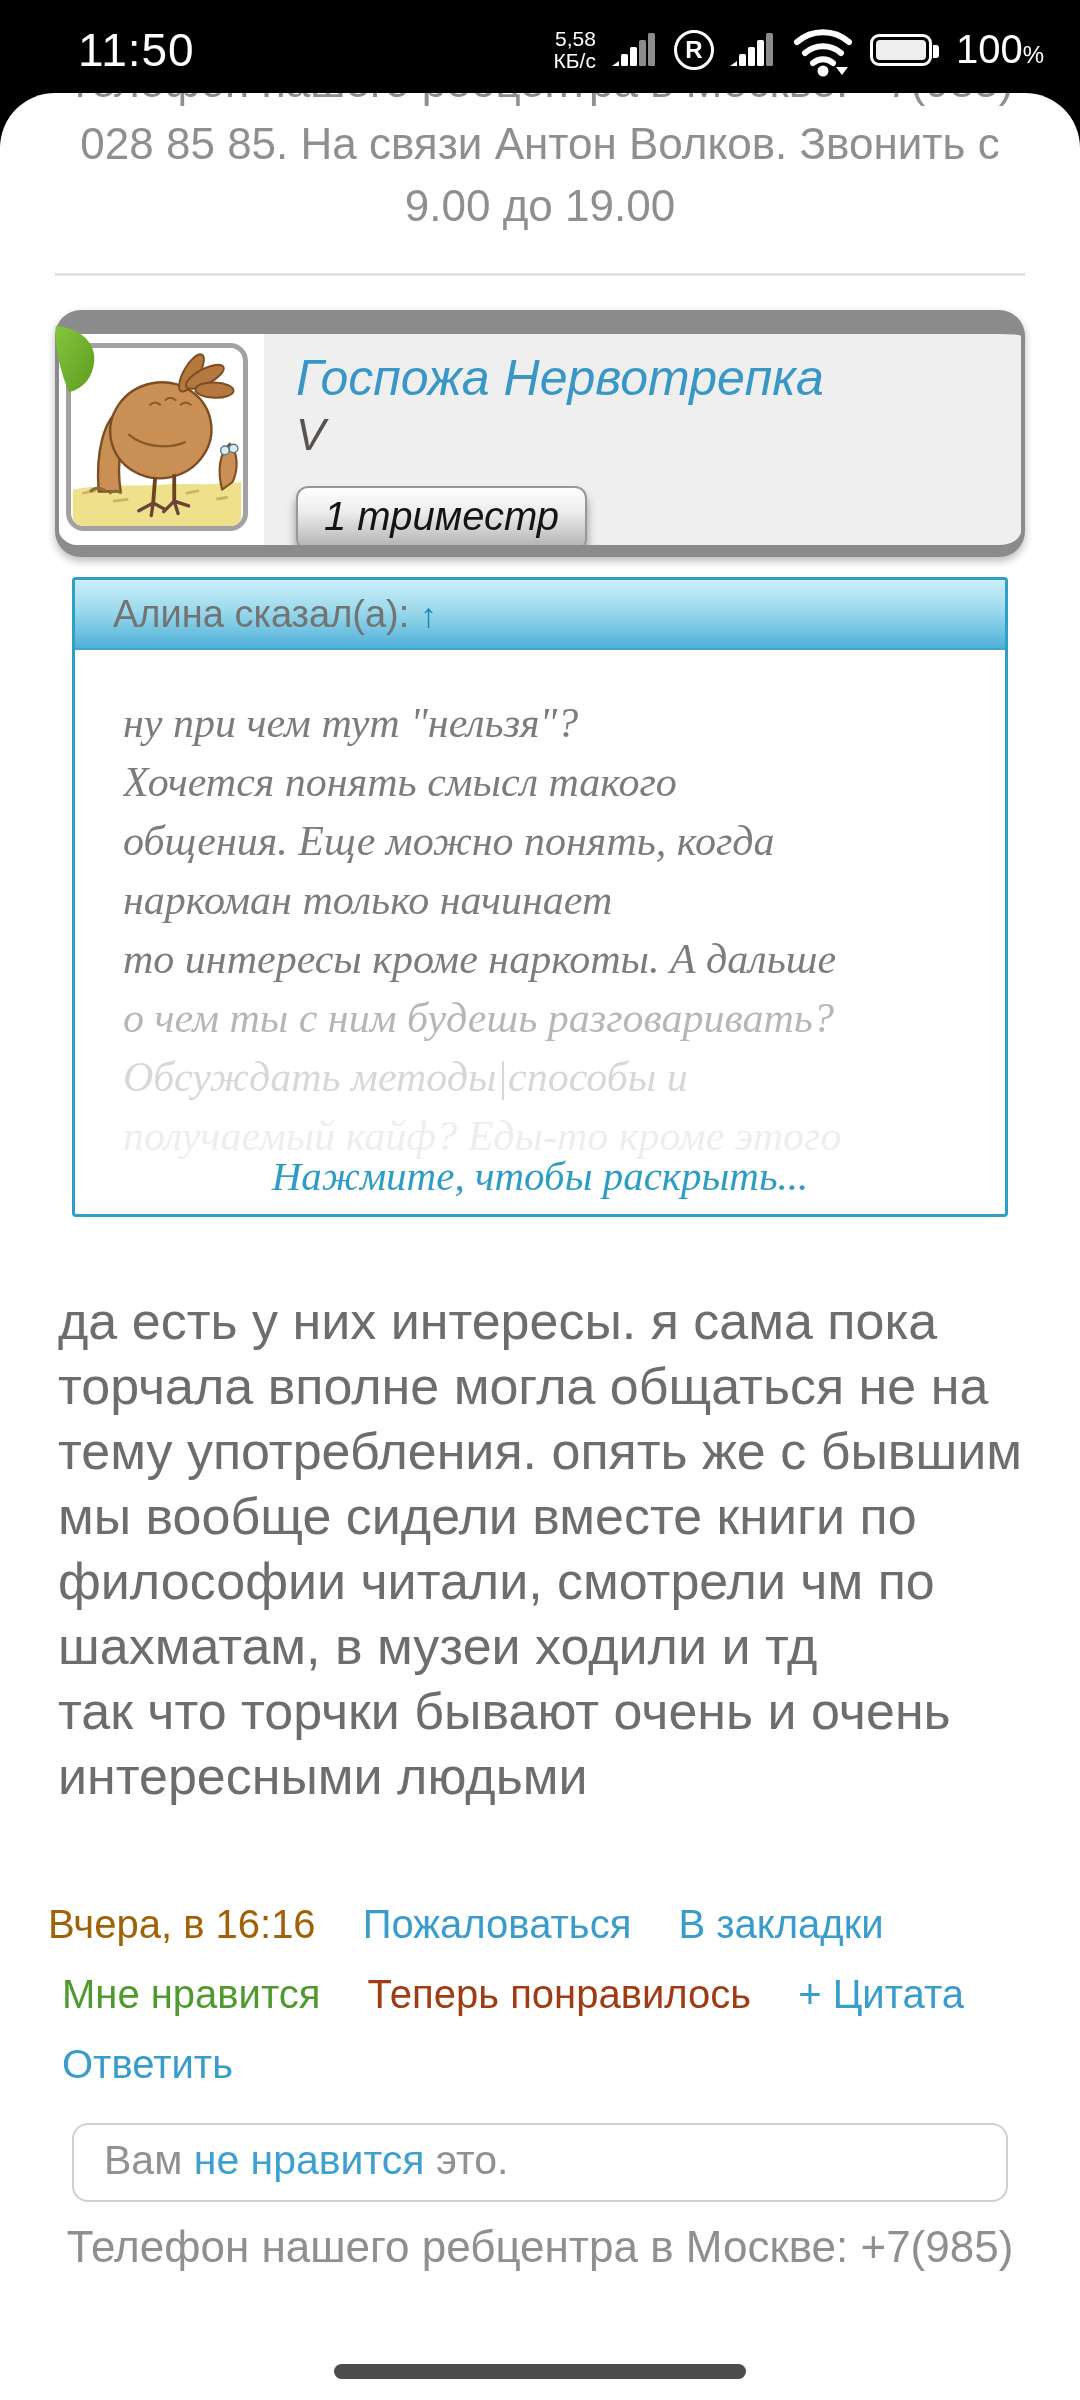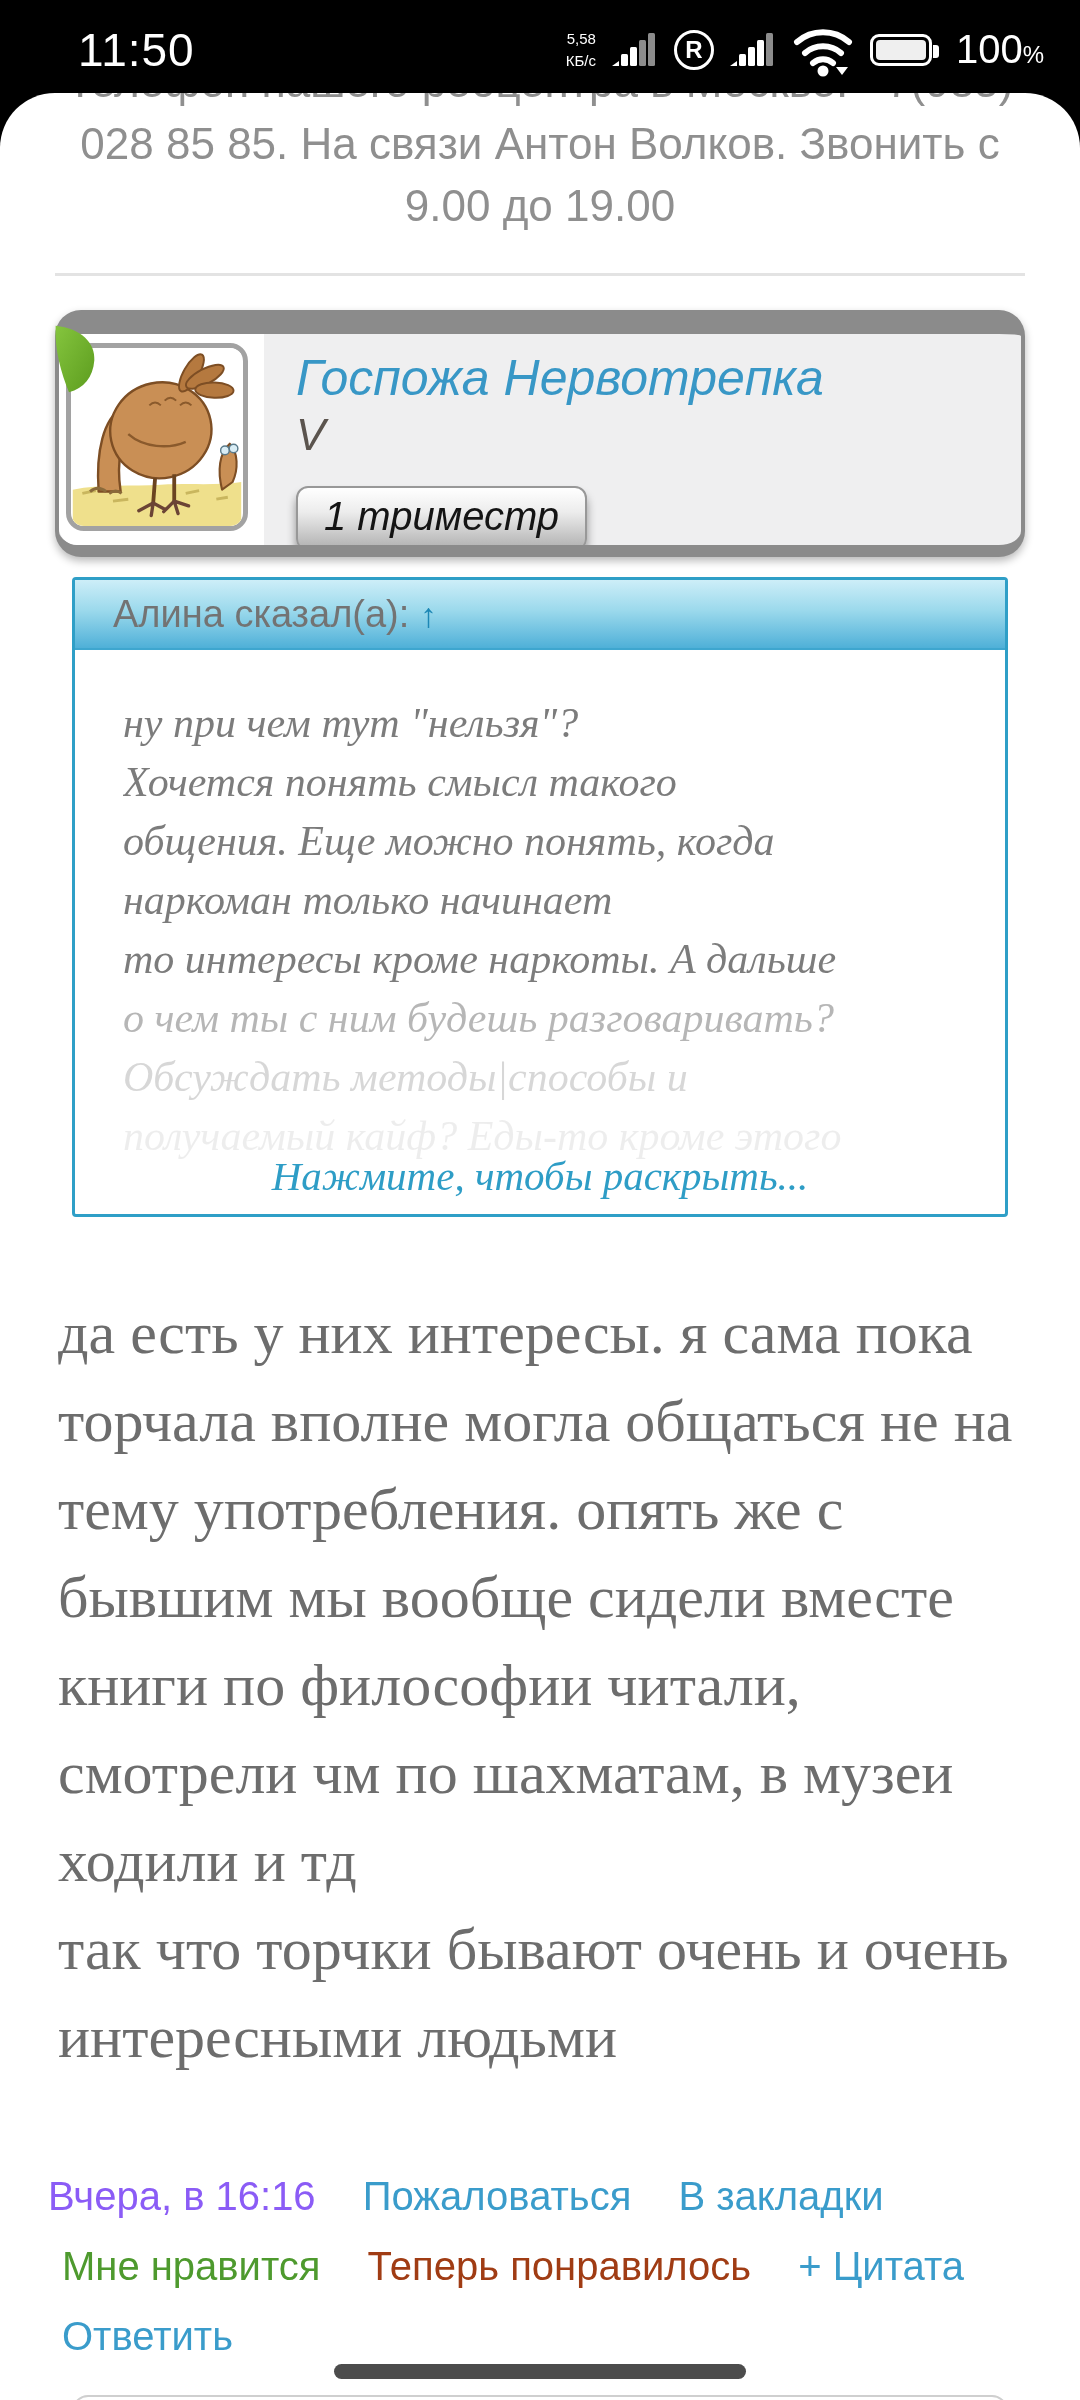--- a/index.html
+++ b/index.html
@@ -9,21 +9,21 @@
   }
   *{margin:0;padding:0;box-sizing:border-box;}
   html,body{width:1080px;height:2400px;}
   body{background:#000;position:relative;overflow:hidden;font-family:"Liberation Sans","DejaVu Sans",sans-serif;}
 
   
   .statusbar{position:absolute;top:0;left:0;width:1080px;height:93px;background:#000;color:#fff;
     display:flex;align-items:center;justify-content:space-between;padding:6px 36px 0 78px;z-index:40;}
   .sb-time{font-size:46px;font-weight:500;letter-spacing:1px;}
   .sb-right{display:flex;align-items:center;gap:16px;}
-  .sb-speed{display:flex;flex-direction:column;align-items:flex-end;font-size:15px;line-height:22px;font-weight:500;}
+  .sb-speed{display:flex;flex-direction:column;align-items:flex-end;font-size:21px;line-height:22px;font-weight:500;}
   .sb-roaming{width:40px;height:40px;border:3px solid #fff;border-radius:50%;
     display:flex;align-items:center;justify-content:center;font-size:24px;font-weight:700;}
   .sb-batt{position:relative;width:62px;height:32px;border:3px solid #fff;border-radius:9px;margin-right:8px;}
   .sb-batt::before{content:"";position:absolute;inset:3px;background:#efefef;border-radius:4px;}
   .sb-batt::after{content:"";position:absolute;right:-10px;top:8px;width:6px;height:13px;background:#fff;border-radius:0 3px 3px 0;}
   .sb-pct{font-size:40px;font-weight:500;}
   .sb-pct .pctsign{font-size:24px;font-weight:400;}
 
   
   .page{position:absolute;top:93px;left:0;width:1080px;height:2326px;background:#fff;
@@ -53,28 +53,28 @@
   .quote-head .arrow{color:#1d87b5;font-size:34px;}
   .quote-body{padding:44px 48px 16px;font-family:"Liberation Serif","DejaVu Serif",serif;
     font-style:italic;color:var(--quote-text);font-size:42px;}
   .ql{line-height:59px;white-space:nowrap;overflow:hidden;}
   .f55{opacity:.55;} .f30{opacity:.30;} .f13{opacity:.13;}
   .expand{display:block;text-align:center;margin-top:-30px;padding-bottom:14px;
     font-family:"Liberation Serif","DejaVu Serif",serif;font-style:italic;
     color:#2e9dc6;font-size:41px;text-decoration:none;position:relative;z-index:2;}
 
   
-  .post-text{margin:72px 58px 0;font-family:Liberation Serif, serif;
-    color:var(--serif-gray);font-size:60px;line-height:88px;}
+  .post-text{margin:72px 58px 0;font-family:Liberation Sans, sans-serif;
+    color:var(--serif-gray);font-size:52px;line-height:65px;}
 
   
   .meta{margin:80px 48px 0;font-size:40px;line-height:70px;}
   .meta a{text-decoration:none;}
   .meta .lnk{color:var(--link-blue);}
-  .meta .date{color:#8b5cf6;}
+  .meta .date{color:#a16207;}
   .meta .row2,.meta .row3{padding-left:14px;}
   .meta .like{color:var(--like-green);}
   .meta .liked{color:var(--liked-rust);}
   .gap{display:inline-block;width:36px;}
 
   
   .dislike-box{margin:24px 72px 0;border:2px solid #cfcfcf;border-radius:16px;
     padding:12px 30px 16px;font-size:41px;color:#919191;}
   .dislike-box a{color:#3da0d0;text-decoration:none;}
 

